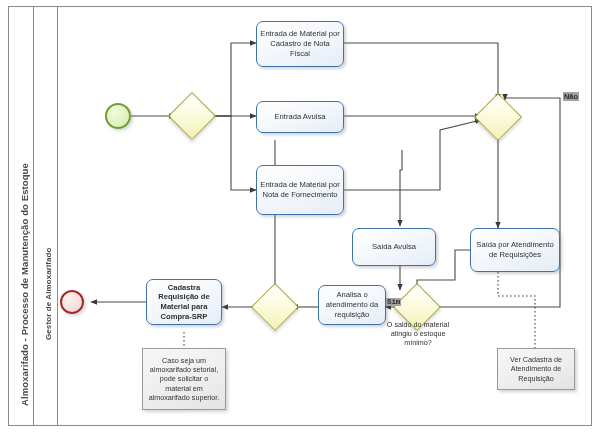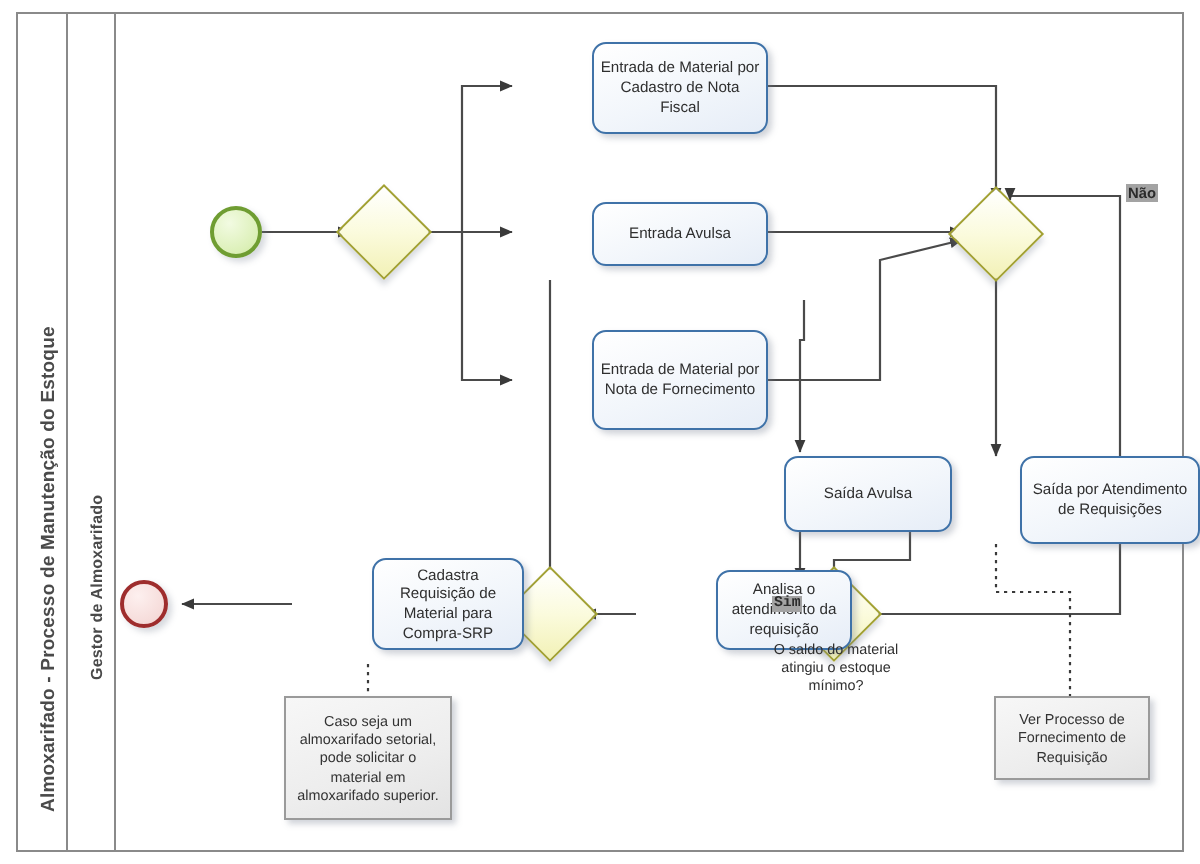--- a/index.html
+++ b/index.html
@@ -78,21 +78,20 @@
     box-shadow: 2px 2px 3px rgba(120,130,145,.35);
     display: flex;
     align-items: center;
     justify-content: center;
     text-align: center;
     color: #2f2f2f;
     font-size: 7.6px;
     line-height: 1.28;
     padding: 2px 3px;
     z-index: 5;
-    margin-left: 40px;
   }
   .gateway {
     position: absolute;
     width: 34px;
     height: 34px;
     box-sizing: border-box;
     transform: rotate(45deg);
     border: 1.6px solid #a2a133;
     background: linear-gradient(135deg, #ffffff 0%, #fbfbdd 50%, #f2f1b6 100%);
     box-shadow: 2px 2px 3px rgba(120,130,145,.3);
@@ -248,25 +247,25 @@
   <div class="task" style="left:352px; top:228px; width:84px; height:38px;">Saída Avulsa</div>
 
   <div class="gateway" style="left:400px; top:290px;"></div>
 
   <div class="gw-caption" style="left:378px; top:320px; width:80px;">O saldo do material atingiu o estoque mínimo?</div>
 
   <div class="task" style="left:318px; top:285px; width:68px; height:40px;">Analisa o atendimento da requisição</div>
 
   <div class="gateway" style="left:258px; top:290px;"></div>
 
-  <div class="task" style="left:146px; top:279px; width:76px; height:46px;">Cadastra Requisição de Material para Compra-SRP</div>
+  <div class="task" style="left:146px; top:279px; width:76px; height:46px;font-weight:bold;">Cadastra Requisição de Material para Compra-SRP</div>
 
   <div class="event end" style="left:60px; top:290px;"></div>
 
   <div class="note" style="left:142px; top:348px; width:84px; height:62px;">Caso seja um almoxarifado setorial, pode solicitar o material em almoxarifado superior.</div>
 
-  <div class="note" style="left:497px; top:348px; width:78px; height:42px;">Ver Processo de Fornecimento de Requisição</div>
+  <div class="note" style="left:497px; top:348px; width:78px; height:42px;">Ver Cadastra de Atendimento de Requisição</div>
 
   <div class="flow-label" style="left:563px; top:92px;">Não</div>
 
   <div class="flow-label" style="left:386px; top:298px;font-family:Liberation Mono, monospace;">Sim</div>
 
 </div>
 
 </body></html>

